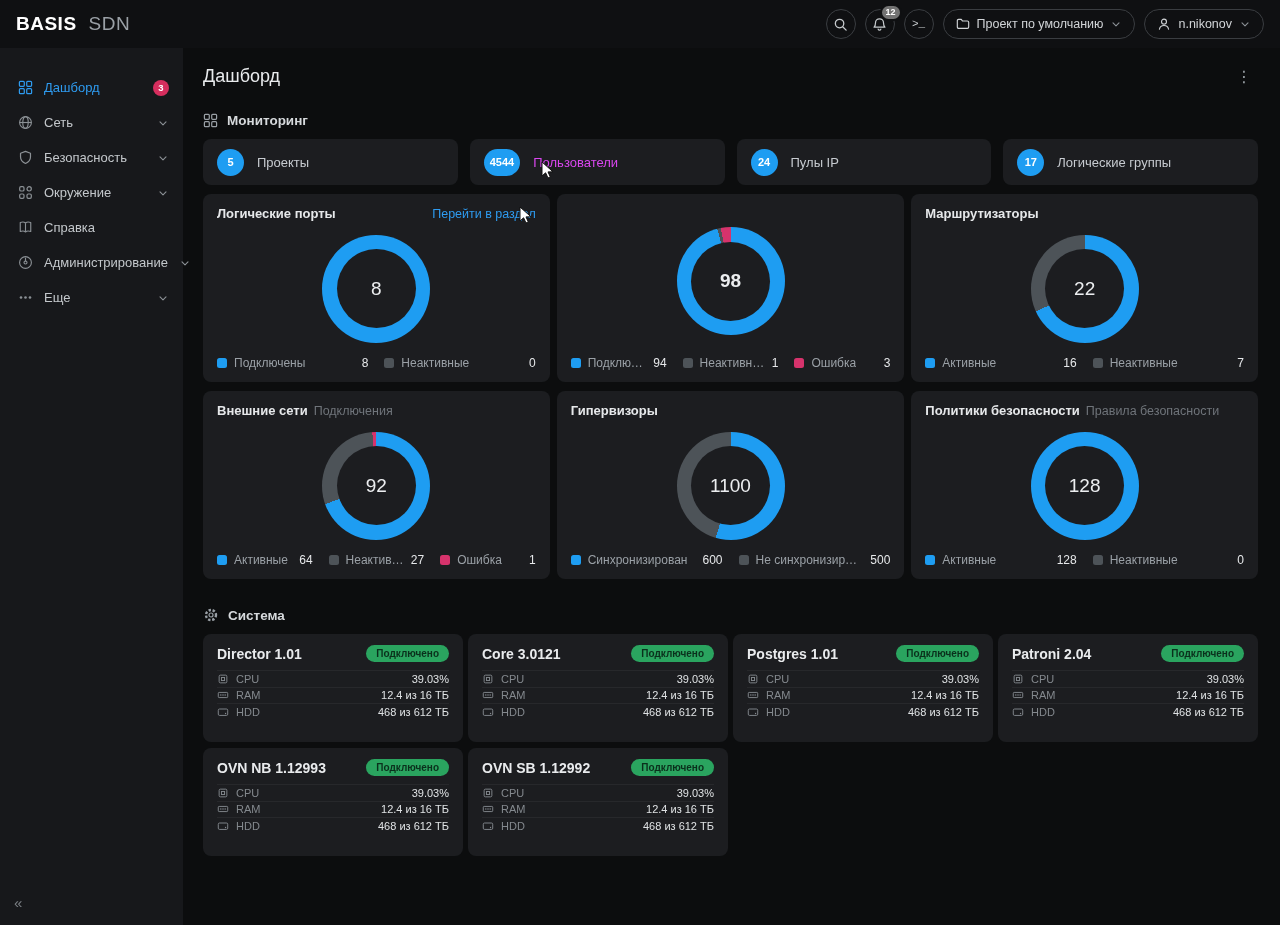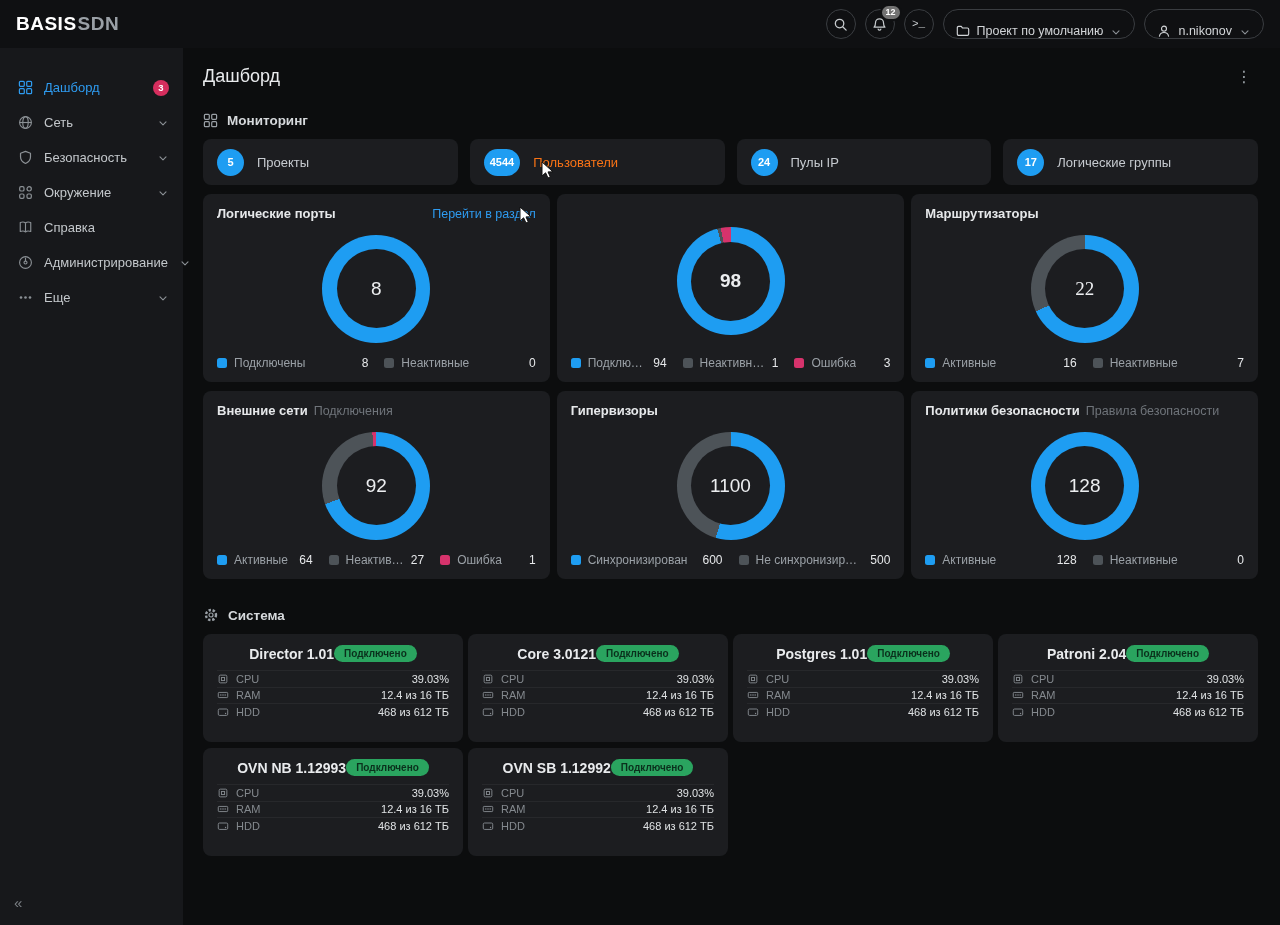--- a/index.html
+++ b/index.html
@@ -4,28 +4,28 @@
 <style>
   *{margin:0;padding:0;box-sizing:border-box}
   html,body{width:1280px;height:925px;overflow:hidden;background:#0c0d0e;
     font-family:"Liberation Sans","DejaVu Sans",sans-serif;color:#e6e8ea}
   svg{display:block}
 
   
   .topbar{position:absolute;top:0;left:0;width:1280px;height:48px;background:#0f1012;
     display:flex;align-items:center;padding:0 16px;z-index:6}
   .logo{font-size:19px;font-weight:800;letter-spacing:.5px;color:#fff;display:flex;align-items:baseline}
-  .logo .sdn{color:#9aa0a6;font-weight:700;margin-left:1px}
+  .logo .sdn{color:#9aa0a6;font-weight:400;margin-left:12px}
   .top-actions{margin-left:auto;display:flex;align-items:center;gap:9px}
   .icon-btn{width:30px;height:30px;border:1px solid #3a3d41;border-radius:50%;display:flex;
     align-items:center;justify-content:center;color:#c6cacd;background:transparent;position:relative;cursor:pointer}
   .badge-num{position:absolute;top:-6px;right:-8px;background:#737373;color:#fff;font-size:9px;
     font-weight:700;border-radius:9px;padding:1px 4px;line-height:1.25;border:2px solid #0f1012}
   .term-glyph{font-family:"Liberation Mono","DejaVu Sans Mono",monospace;font-size:11px;color:#c6cacd}
-  .pill-btn{height:30px;border:1px solid #3a3d41;border-radius:15px;display:flex;align-items:flex-end;
+  .pill-btn{height:30px;border:1px solid #3a3d41;border-radius:15px;display:flex;align-items:center;
     gap:7px;padding:0 12px;color:#d2d5d8;font-size:12.5px;background:transparent;cursor:pointer;white-space:nowrap}
   .pill-btn .chev{color:#8b9095}
 
   
   .sidebar{position:absolute;top:48px;left:0;width:183px;height:877px;background:#17181b}
   .side-list{padding-top:22px;display:flex;flex-direction:column}
   .side-item{height:35px;display:flex;align-items:center;gap:11px;padding:0 14px 0 18px;
     color:#c3c7cb;font-size:13px;cursor:pointer}
   .side-item .sicon{color:#8b9095;display:flex}
   .side-item.active{color:#2e9bf0}
@@ -45,21 +45,21 @@
   .m-head{margin-top:26px}
   .s-head{margin-top:28px}
 
   
   .stat-grid{margin-top:11px;display:grid;grid-template-columns:repeat(4,1fr);gap:12px}
   .stat-card{height:46px;background:#1c1d20;border-radius:8px;display:flex;align-items:center;
     gap:13px;padding:0 14px;cursor:pointer}
   .stat-badge{min-width:27px;height:27px;border-radius:14px;background:#1e9df2;color:#fff;
     font-size:11px;font-weight:700;display:flex;align-items:center;justify-content:center;padding:0 6px}
   .stat-label{font-size:13px;color:#c7cbd0}
-  .stat-card.hl .stat-label{color:#f97316}
+  .stat-card.hl .stat-label{color:#d946ef}
 
   
   .donut-grid{margin-top:9px;display:grid;grid-template-columns:repeat(3,1fr);gap:9px 7px}
   .dcard{height:188px;background:#1c1d20;border-radius:8px;padding:12px 14px;display:flex;flex-direction:column}
   .dhead{display:flex;align-items:center;gap:6px}
   .dtitle{font-size:13px;font-weight:600;color:#e6e8ea}
   .dsub{font-size:12.5px;color:#6f747a}
   .dlink{margin-left:auto;font-size:12.5px;color:#2e9bf0;cursor:pointer;text-decoration:none}
   .dbody{flex:1;display:flex;align-items:center;justify-content:center}
   .donut{width:108px;height:108px;border-radius:50%;display:flex;align-items:center;justify-content:center}
@@ -67,21 +67,21 @@
     justify-content:center;font-size:19px;color:#eceef0}
   .legend{display:flex;gap:16px}
   .litem{flex:1;display:flex;align-items:center;gap:7px;font-size:12px;min-width:0}
   .swatch{width:10px;height:10px;border-radius:2.5px;flex:0 0 auto}
   .llabel{color:#9aa0a6;white-space:nowrap;overflow:hidden;text-overflow:ellipsis}
   .lvalue{margin-left:auto;color:#e6e8ea}
 
   
   .server-grid{margin-top:11px;display:grid;grid-template-columns:repeat(4,1fr);gap:6px 5px}
   .scard{height:108px;background:#1c1d20;border-radius:8px;padding:11px 14px 8px}
-  .shead{display:flex;align-items:center;justify-content:center;margin-bottom:8px}
+  .shead{display:flex;align-items:center;justify-content:space-between;margin-bottom:8px}
   .sname{font-size:14px;font-weight:600;color:#e9ebed}
   .spill{background:#2aa45f;color:#0a301c;font-size:10px;font-weight:700;border-radius:999px;padding:3px 10px}
   .srow{display:flex;align-items:center;gap:7px;height:16.5px;border-top:1px solid rgba(255,255,255,.05)}
   .srow .micon{color:#84898e;display:flex}
   .smlabel{font-size:11px;color:#84898e}
   .smval{margin-left:auto;font-size:11px;color:#dfe2e4}
 
   .cursor{position:absolute;z-index:50;pointer-events:none}
 </style>
 </head>
@@ -334,21 +334,21 @@
           <span class="lvalue">3</span>
         </div>
       </div>
     </div>
 
     <div class="dcard">
       <div class="dhead">
         <span class="dtitle">Маршрутизаторы</span>
       </div>
       <div class="dbody">
-        <div class="donut" style="background: conic-gradient(rgb(30, 157, 242) 0deg, rgb(30, 157, 242) 245.455deg, rgb(77, 83, 88) 245.455deg, rgb(77, 83, 88) 360deg); font-family: Liberation Serif, serif;">
+        <div class="donut" style="background: conic-gradient(rgb(30, 157, 242) 0deg, rgb(30, 157, 242) 245.455deg, rgb(77, 83, 88) 245.455deg, rgb(77, 83, 88) 360deg);">
           <div class="dhole">
               <span>22</span>
             </div>
         </div>
       </div>
       <div class="legend">
         <div class="litem">
           <span class="swatch" style="background: rgb(30, 157, 242);"></span>
           <span class="llabel">Активные</span>
           <span class="lvalue">16</span>

